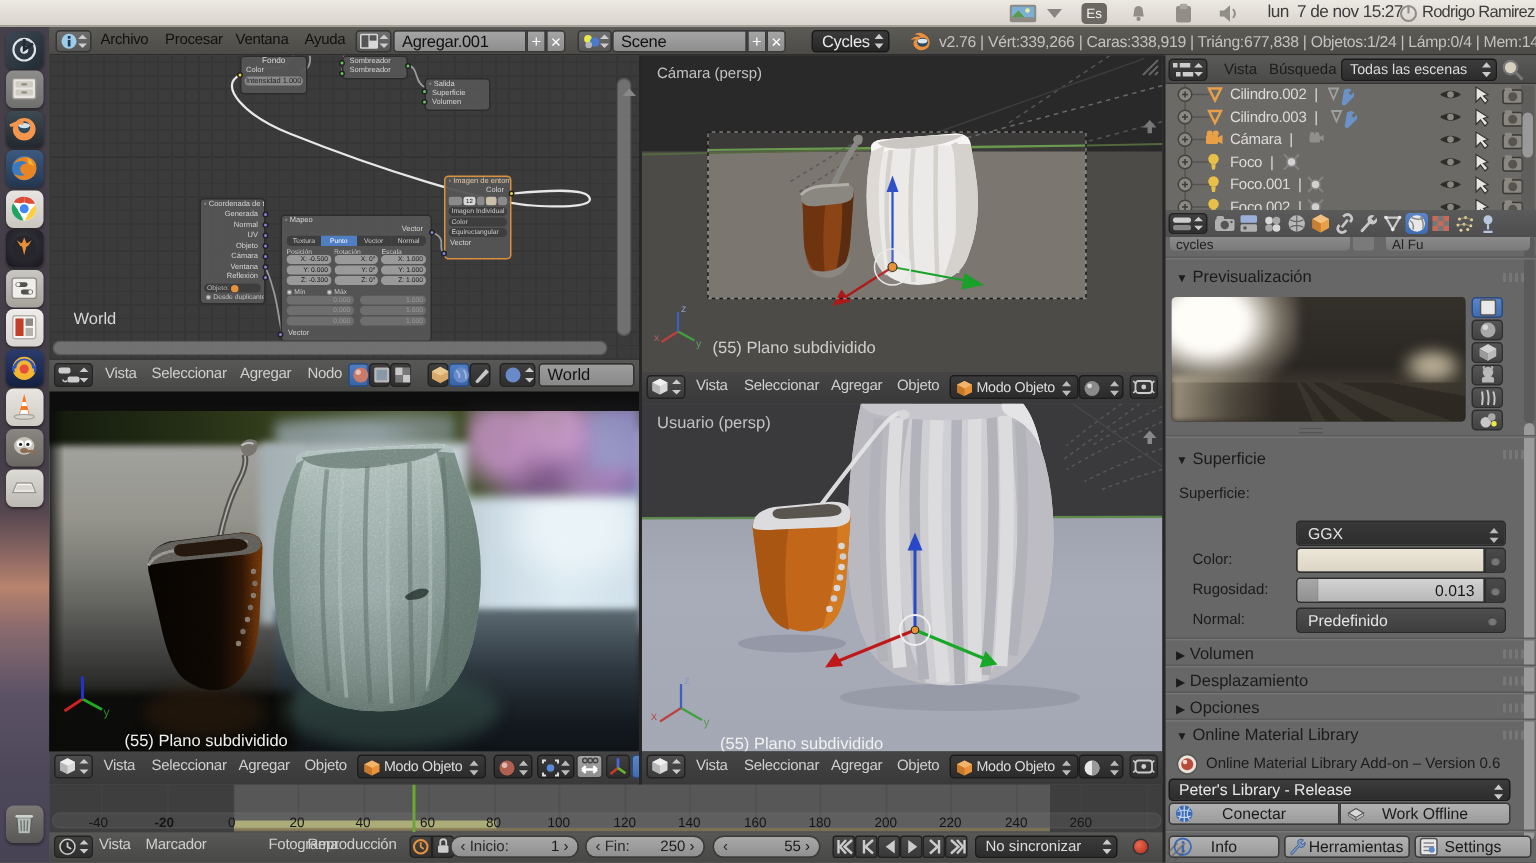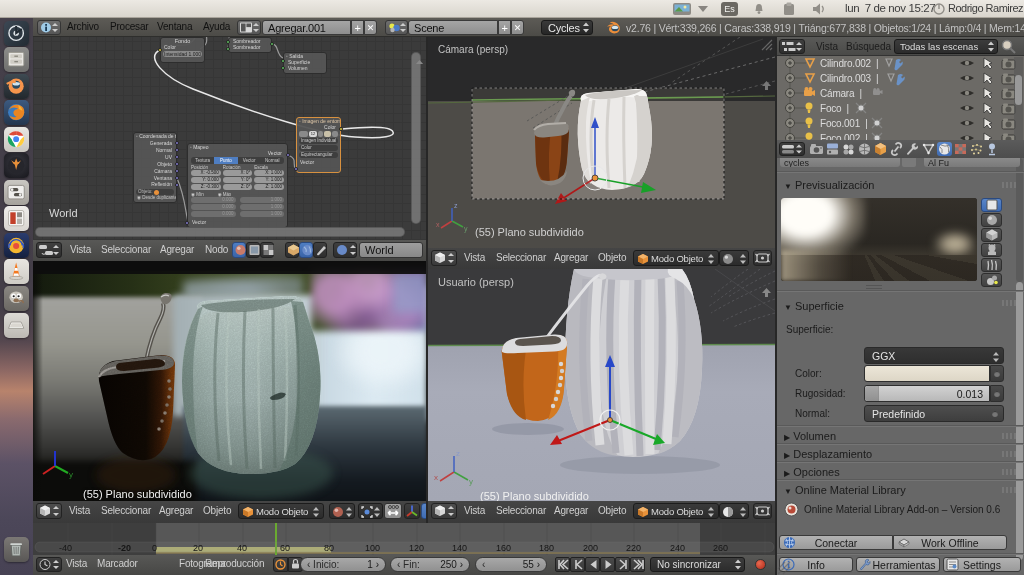--- a/index.html
+++ b/index.html
@@ -810,21 +810,21 @@
           <line x1="645" y1="0" x2="645" y2="32"></line>
           <line x1="688" y1="0" x2="688" y2="32"></line>
           <line x1="732" y1="0" x2="732" y2="32"></line>
       </g>
       <rect x="123" y="24" width="175" height="6" fill="#c2c27a" opacity="0.85"></rect>
       <rect x="123" y="29" width="544" height="2" fill="#8a7a50" opacity="0.7"></rect>
       <line x1="243" y1="0" x2="243" y2="32" stroke="#6aaa30" stroke-width="2"></line>
       <rect x="2" y="19" width="739" height="10" rx="5" fill="#8a8a8a26" stroke="#7777773a"></rect>
     </svg>
     <div class="abs" style="left:26px;top:20px;font-size:9px;color:#161616;">-40</div>
-    <div class="abs" style="left:85px;top:20px;font-size:9px;color:#161616;font-weight:bold;">-20</div>
+    <div class="abs" style="left:70px;top:20px;font-size:9px;color:#161616;font-weight:bold;">-20</div>
     <div class="abs" style="left:119px;top:20px;font-size:9px;color:#161616;">0</div>
     <div class="abs" style="left:160px;top:20px;font-size:9px;color:#161616;">20</div>
     <div class="abs" style="left:204px;top:20px;font-size:9px;color:#161616;">40</div>
     <div class="abs" style="left:247px;top:20px;font-size:9px;color:#161616;">60</div>
     <div class="abs" style="left:291px;top:20px;font-size:9px;color:#161616;">80</div>
     <div class="abs" style="left:332px;top:20px;font-size:9px;color:#161616;">100</div>
     <div class="abs" style="left:376px;top:20px;font-size:9px;color:#161616;">120</div>
     <div class="abs" style="left:419px;top:20px;font-size:9px;color:#161616;">140</div>
     <div class="abs" style="left:463px;top:20px;font-size:9px;color:#161616;">160</div>
     <div class="abs" style="left:506px;top:20px;font-size:9px;color:#161616;">180</div>
@@ -1208,20 +1208,24 @@
     <div class="abs" style="left:0;top:321px;width:248px;height:1px;background:#5a5a5a;"></div>
     <div class="abs" style="left:0;top:322px;width:248px;height:1px;background:#757575;"></div>
     <div class="abs" style="left:8px;top:326px;font-size:11px;color:#1b1b1b;"><span style="font-size:8px;">▼</span> Online Material Library</div>
     <div class="abs" style="right:8px;top:329px;width:14px;height:6px;background:repeating-linear-gradient(90deg,#777 0 2px,transparent 2px 4px);"></div>
     <svg class="abs" style="left:8px;top:344px" width="15" height="15" viewBox="0 0 15 15">
         <circle cx="7.5" cy="7.5" r="6.5" fill="#e8e4dc" stroke="#555"></circle>
         <circle cx="7.5" cy="7.5" r="4" fill="#b84a38"></circle>
         <circle cx="6" cy="6" r="1.5" fill="#f0d8d0"></circle>
       </svg>
     <span class="abs" style="left:28px;top:346px;font-size:10px;color:#1b1b1b;">Online Material Library Add-on – Version 0.6</span>
+    <div class="abs" style="left:3px;top:361px;width:228px;height:15px;background:linear-gradient(#3c3c3c,#2c2c2c);border:1px solid #1a1a1a;border-radius:3px;font-size:10.5px;color:#e8e8e8;padding:1px 0 0 6px;">Peter's Library - Release<svg class="abs" style="right:3px;top:2px" width="8" height="12" viewBox="0 0 8 12">
+          <path d="M4 1 L7 4.5 L1 4.5Z" fill="#ccc"></path>
+          <path d="M4 11 L7 7.5 L1 7.5Z" fill="#ccc"></path>
+        </svg></div>
     <div class="abs" style="left:3px;top:377px;width:114px;height:15px;background:linear-gradient(#b2b2b2,#9a9a9a);border:1px solid #3a3a3a;border-radius:3px 0 0 3px;font-size:10.5px;color:#1a1a1a;text-align:center;padding-top:1px;">Conectar</div>
     <svg class="abs" style="left:7px;top:378px" width="13" height="13" viewBox="0 0 13 13">
         <circle cx="6.5" cy="6.5" r="5.5" fill="#3a6ab8"></circle>
         <path d="M2 5 Q6.5 3 11 5 M2 8 Q6.5 10 11 8 M6.5 1 L6.5 12 M3 2.5 Q6 6.5 3 10.5 M10 2.5 Q7 6.5 10 10.5" stroke="#c8d8f0" stroke-width="0.8" fill="none"></path>
       </svg>
     <div class="abs" style="left:117px;top:377px;width:114px;height:15px;background:linear-gradient(#b2b2b2,#9a9a9a);border:1px solid #3a3a3a;border-radius:0 3px 3px 0;font-size:10.5px;color:#1a1a1a;text-align:center;padding-top:1px;">Work Offline</div>
     <svg class="abs" style="left:121px;top:379px" width="14" height="11" viewBox="0 0 14 11">
         <path d="M2 5 L7 2 L12 5 L7 8Z" fill="#d8d8d8" stroke="#555" stroke-width="0.8"></path>
         <path d="M2 5 L7 8 L7 10 L2 7Z" fill="#a8a8a8" stroke="#555" stroke-width="0.5"></path>
         <path d="M12 5 L7 8 L7 10 L12 7Z" fill="#c0c0c0" stroke="#555" stroke-width="0.5"></path>

